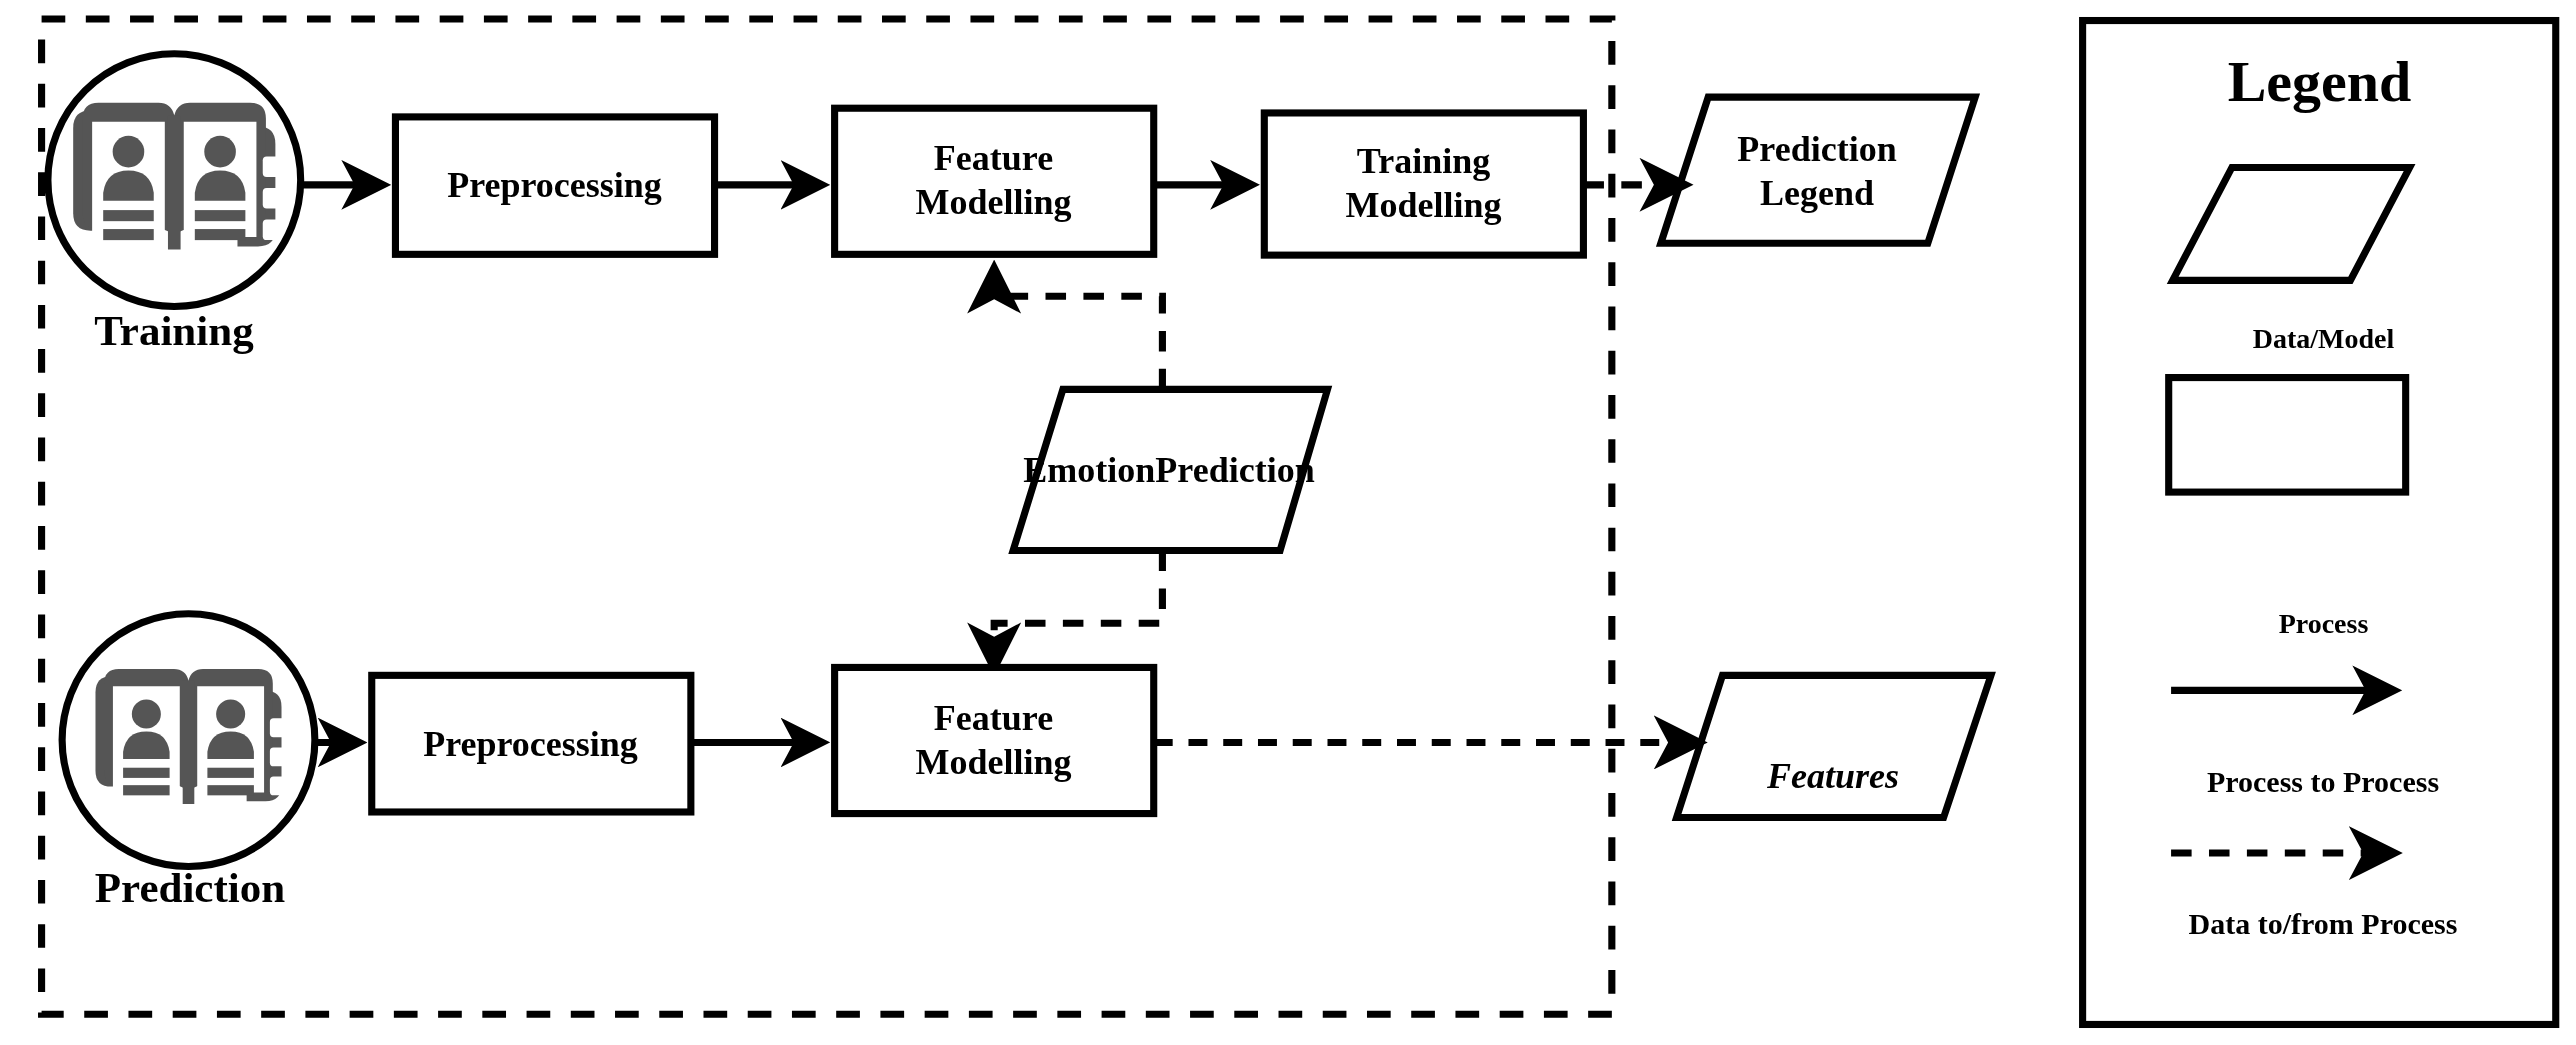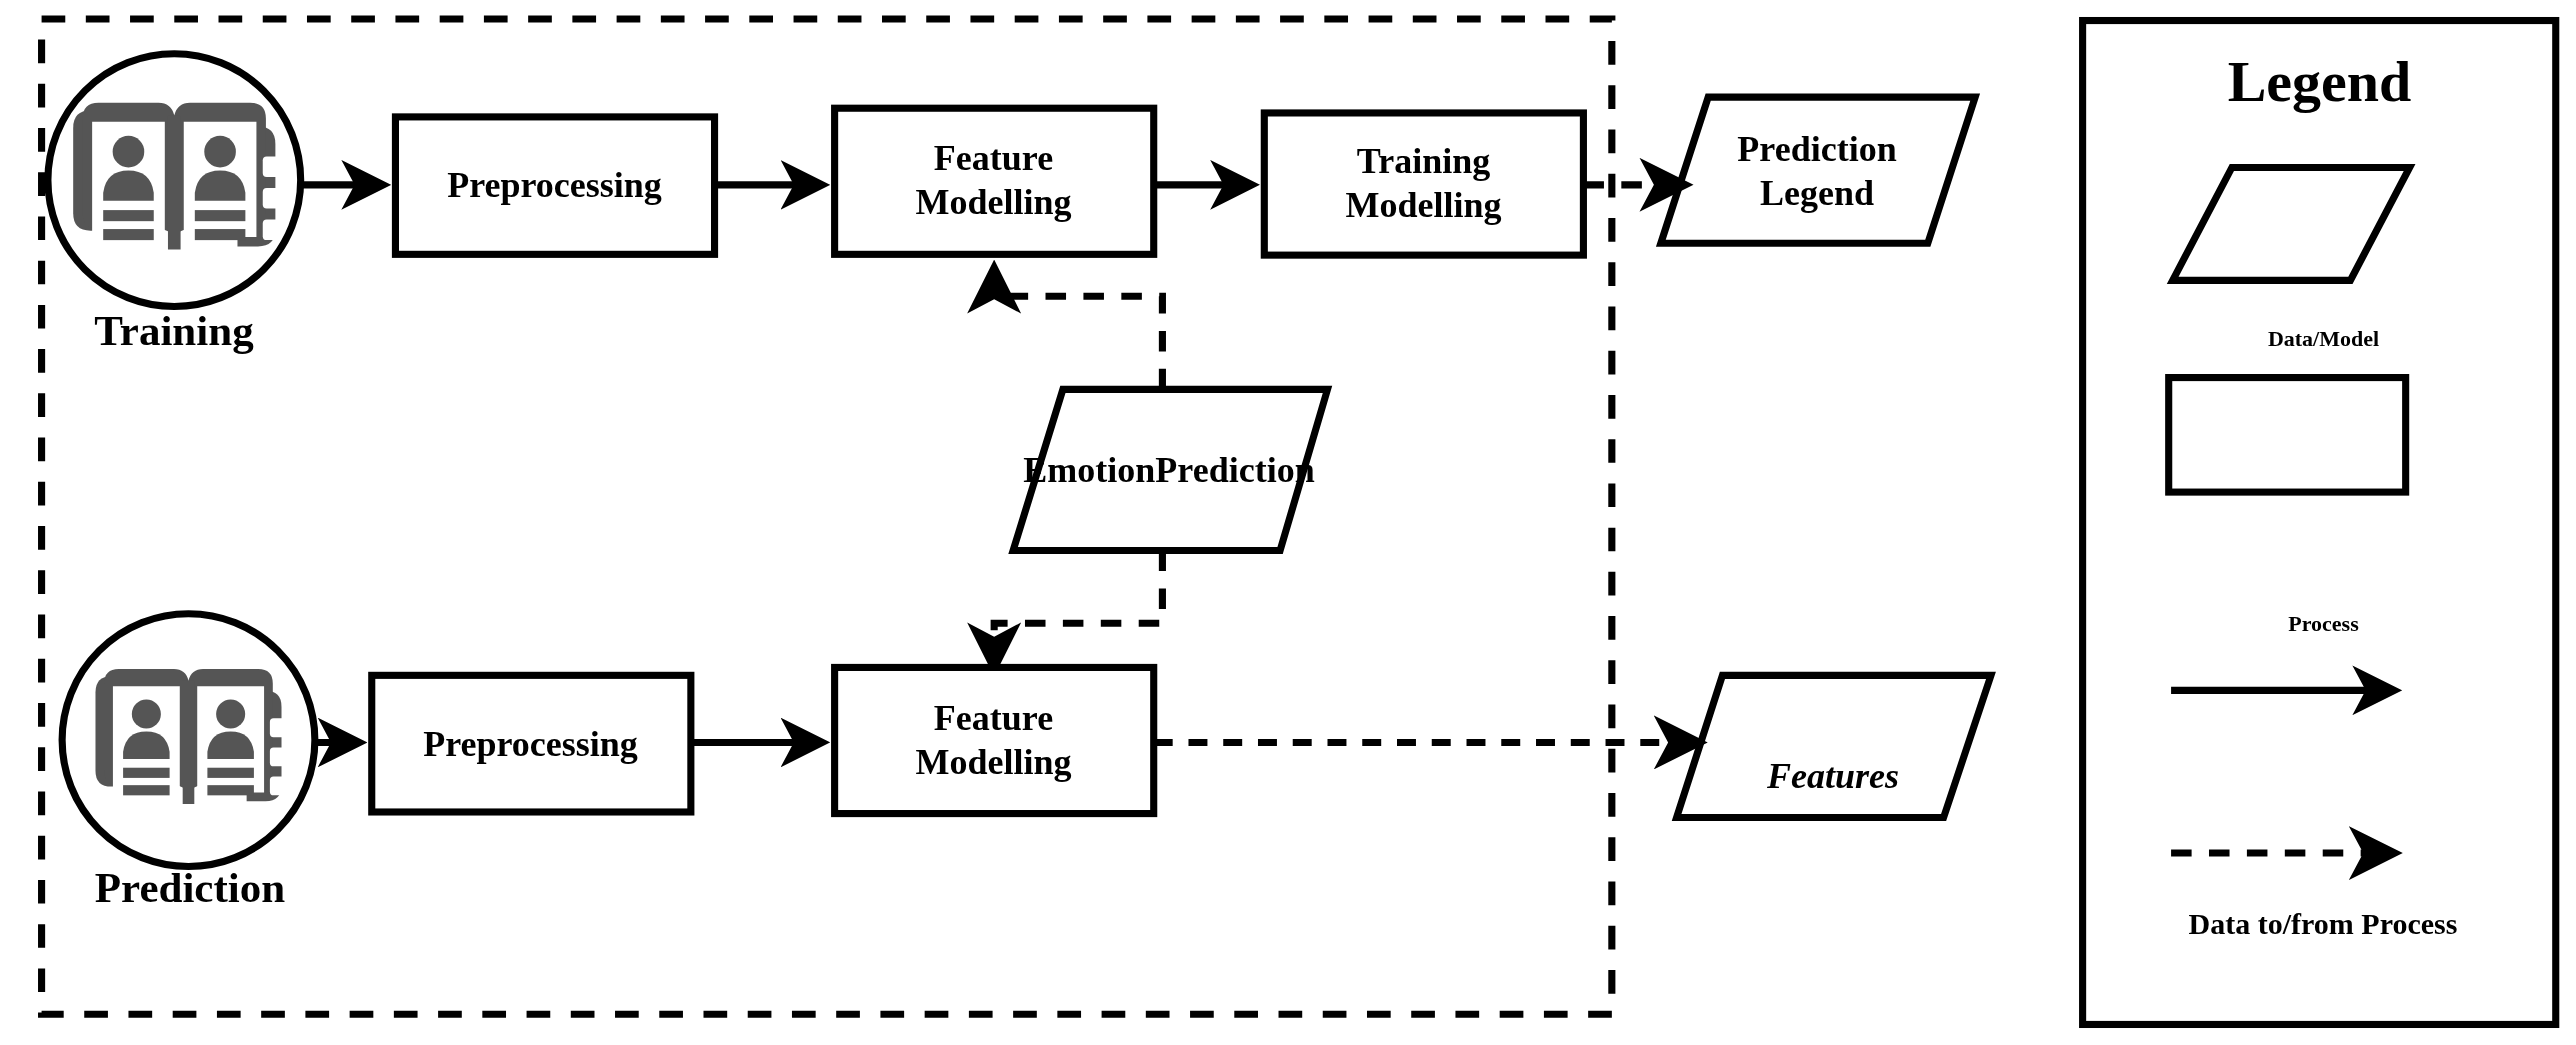--- a/index.html
+++ b/index.html
@@ -34,21 +34,21 @@
     font-family: "Liberation Serif", "DejaVu Serif", serif;
     font-weight: bold;
     color: #000000;
     line-height: 1.22;
     pointer-events: none;
   }
   .proc-label { font-size: 36px; }
   .data-label { font-size: 36px; }
   .source-label { font-size: 43px; }
   .legend-title { font-size: 58px; }
-  .legend-caption { font-size: 22px; }
+  .legend-caption { font-size: 28px; }
   .legend-caption-wide { font-size: 30px; }
 </style>
 </head>
 <body>
 
 <div id="canvas">
 
   <svg class="layer" viewBox="0 0 3260 1323" xmlns="http://www.w3.org/2000/svg">
     <defs>
       <marker id="arrowSolid" viewBox="0 0 12 12" refX="10" refY="6" markerWidth="7" markerHeight="7" orient="auto-start-reverse">
@@ -191,17 +191,18 @@
   </div>
 
   <div class="node-label data-label" style="left:1683px; top:708px; width:300px; height:137px;font-style:italic;">Features</div>
 
   <div class="node-label legend-title" style="left:2083px; top:55px; width:473px; height:55px;">Legend</div>
 
   <div class="node-label legend-caption" style="left:2118px; top:316px; width:411px; height:47px;">Data/Model</div>
 
   <div class="node-label legend-caption" style="left:2118px; top:601px; width:411px; height:47px;text-align:right;">Process</div>
 
+  <div class="node-label legend-caption-wide" style="left:2094px; top:759px; width:458px; height:47px;">Process to Process</div>
 
   <div class="node-label legend-caption-wide" style="left:2090px; top:901px; width:466px; height:47px;text-align:center;">Data to/from Process</div>
 
 </div>
 
 
 </body></html>

